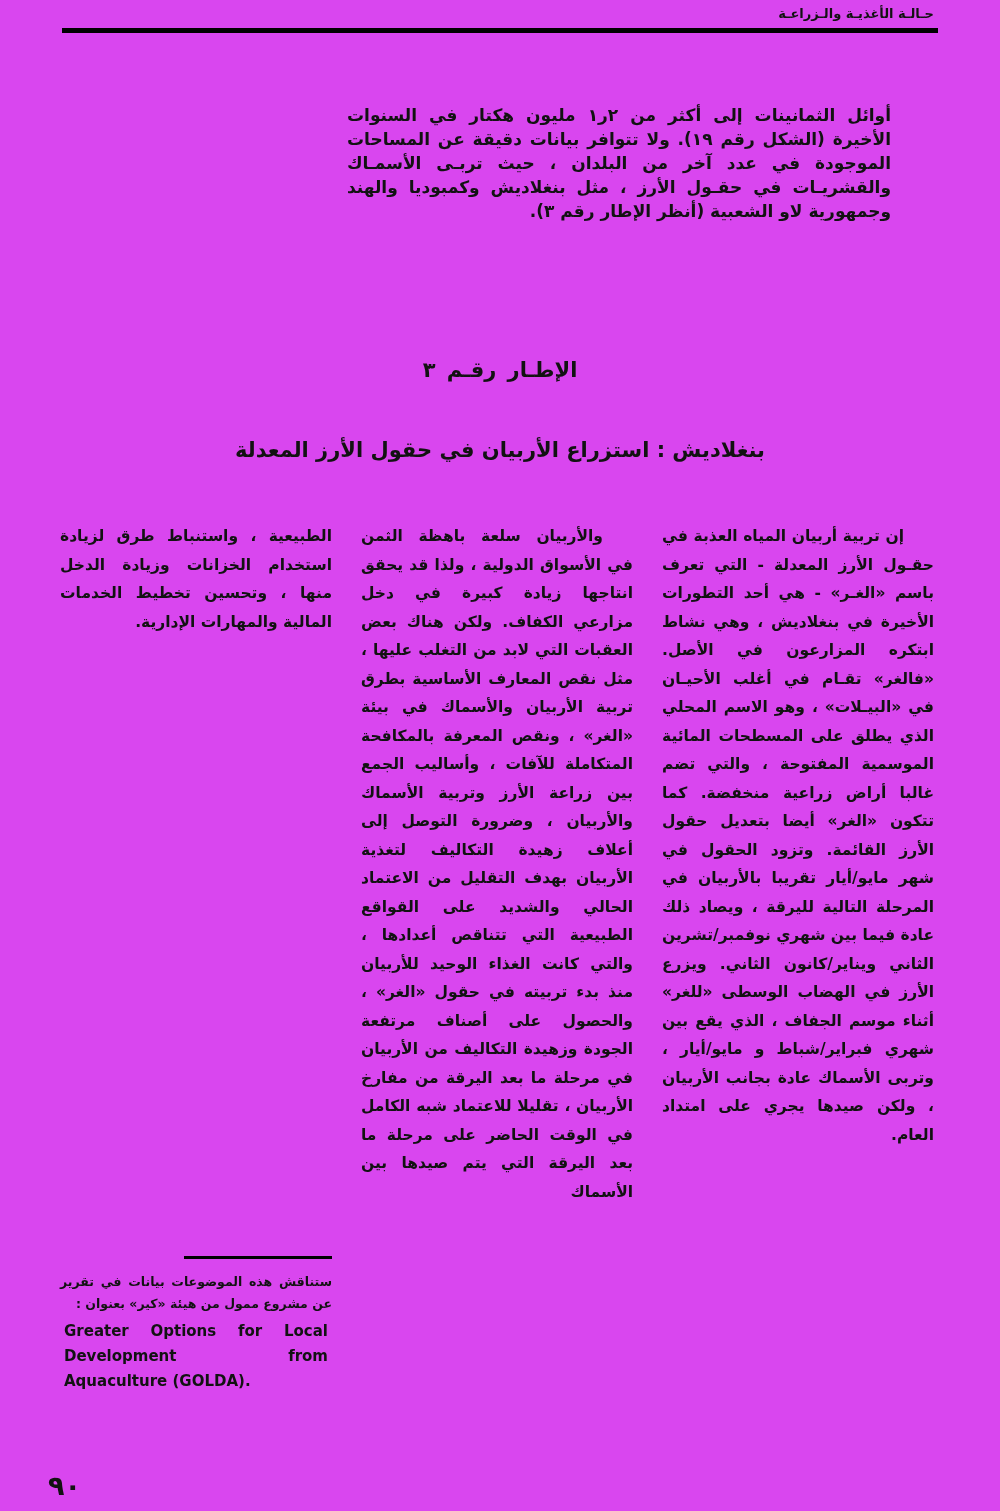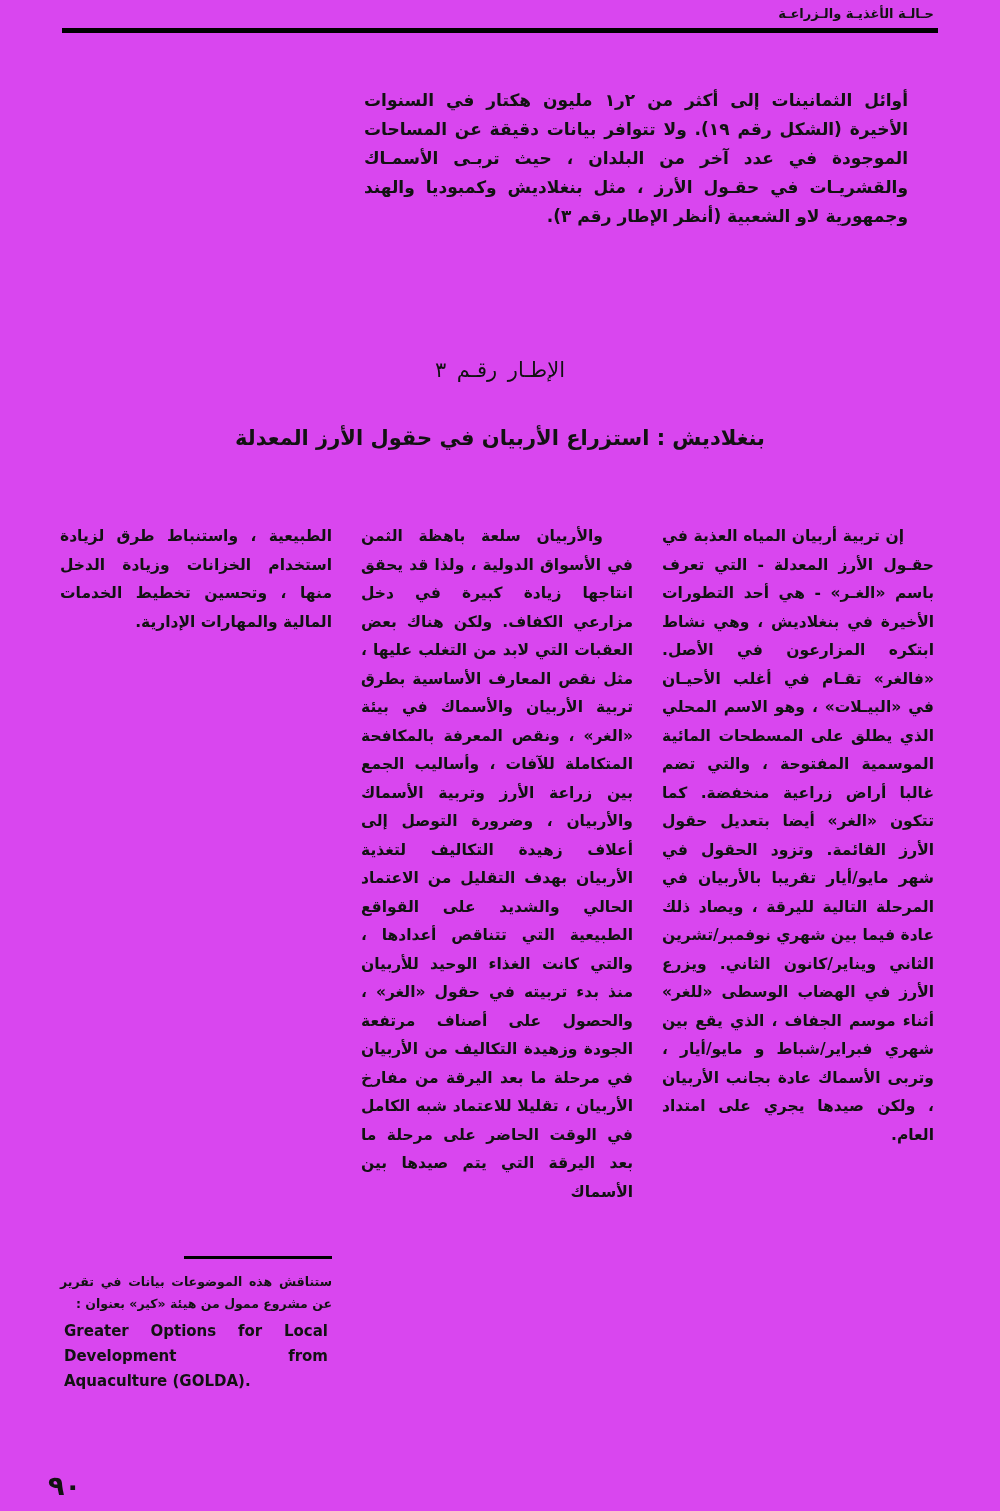--- a/index.html
+++ b/index.html
@@ -36,45 +36,45 @@
     height: 5px;
     background: #000;
   }
 
   
   .intro-paragraph {
     position: absolute;
     top: 86px;
     right: 92px;
     width: 544px;
-    margin: 0;
+    margin: 17px;
     font-size: 17px;
     font-weight: 700;
-    line-height: 29px;
+    line-height: 24px;
     text-align: justify;
   }
 
   
   .box-label {
     position: absolute;
     top: 358px;
     right: 0;
     left: 0;
     margin: 0;
     text-align: center;
     font-size: 21px;
-    font-weight: 400;
+    font-weight: 700;
     word-spacing: 4px;
   }
   .box-title {
     position: absolute;
     top: 426px;
     right: 0;
     left: 0;
-    margin: 0;
+    margin: 12px;
     text-align: center;
     font-size: 21px;
     font-weight: 700;
   }
 
   
   .columns {
     position: absolute;
     top: 522px;
     right: 66px;

